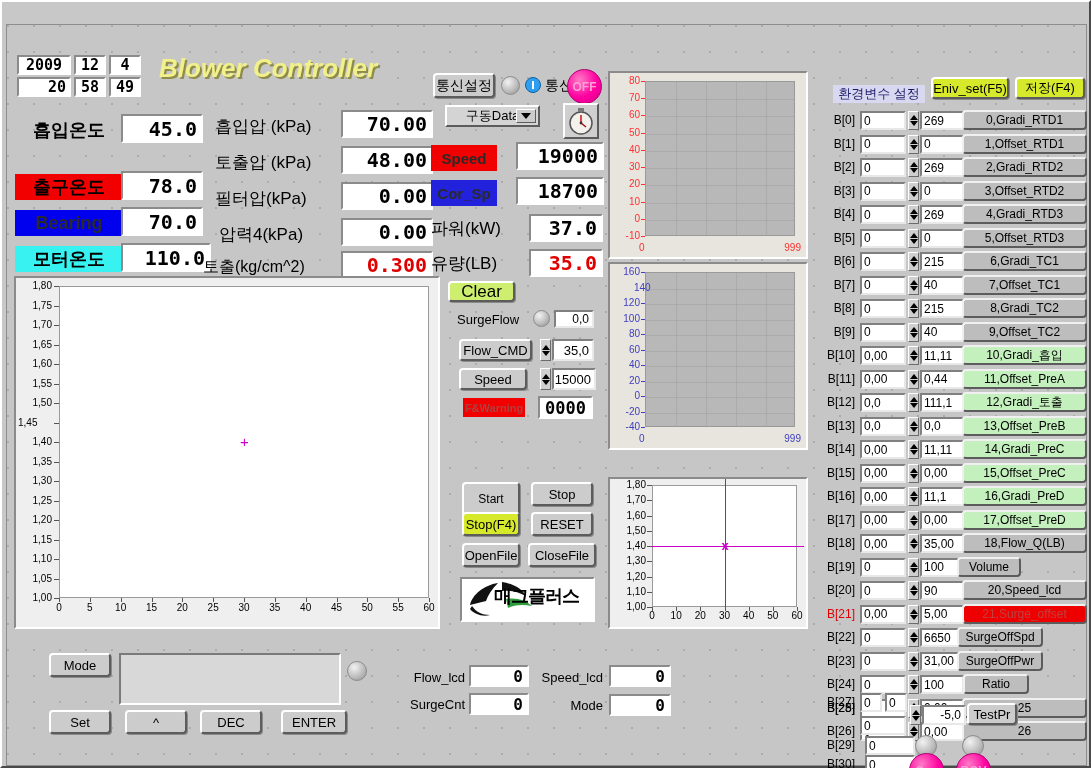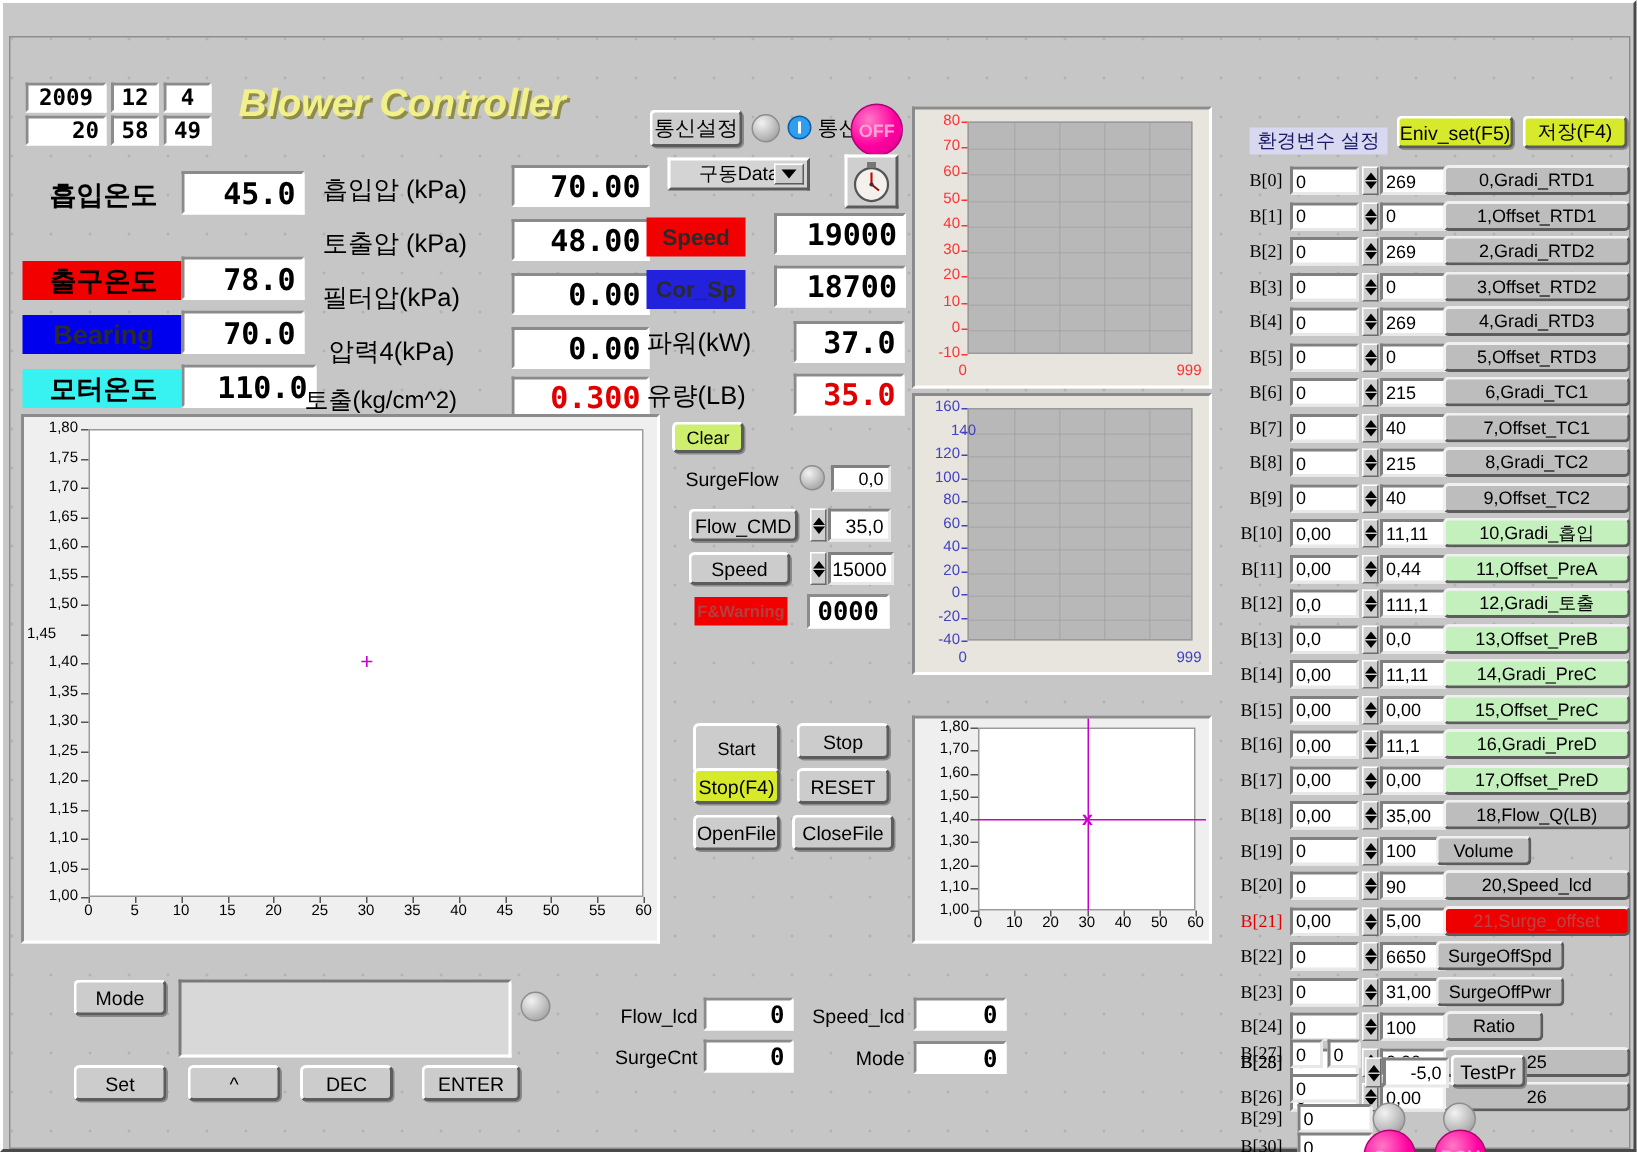--- a/index.html
+++ b/index.html
@@ -113,21 +113,21 @@
   }
   .plot { position:absolute; background:#b8b8b8; border:1px solid #9a9a9a; }
   .plot.white { background:#ffffff; }
   .gridline { position:absolute; background:#9e9e9e; }
   .tick { position:absolute; font-size:10px; font-family:"Liberation Sans", sans-serif;
           white-space:nowrap; }
   .tickmark { position:absolute; background:#555; }
   .xhair { position:absolute; background:#cc00cc; }
   
   .rowlabel { position:absolute; font-size:12px; color:#000; text-align:right;
-              font-family:Liberation Serif, serif; }
+              font-family:Liberation Sans, sans-serif; }
   .rowlabel.red { color:#e00000; }
   .namebtn {
     position:absolute;
     background:#bdbdbd;
     border:2px solid #f0f0f0;
     border-right-color:#5c5c5c; border-bottom-color:#5c5c5c;
     border-radius:4px;
     font-size:12px; color:#000;
     display:flex; align-items:center; justify-content:center;
     cursor:pointer;
@@ -322,21 +322,21 @@
           <div class="tickmark" style="left:351.33333333333337px;top:320px;width:1px;height:4px;"></div>
           <div class="tick" style="left:373.16666666666663px;top:324px;width:18px;text-align:center;color:#000;">55</div>
           <div class="tickmark" style="left:382.16666666666663px;top:320px;width:1px;height:4px;"></div>
           <div class="tick" style="left:404px;top:324px;width:18px;text-align:center;color:#000;">60</div>
           <div class="tickmark" style="left:413px;top:320px;width:1px;height:4px;"></div>
         </div>
 
       <div style="position: absolute; left: 222px; top: 157px; width: 13px; height: 13px; color: rgb(204, 0, 204); font-size: 15px; line-height: 13px; text-align: center;">+</div>
     </div>
 
-    <div class="btn" style="left:441px;top:256px;width:48px;height:21px;background:#cdee6e;font-size:12px">Clear</div>
+    <div class="btn" style="left:441px;top:256px;width:67px;height:21px;background:#cdee6e;font-size:17px">Clear</div>
 
     <div class="lbl" style="left:450px;top:285px;width:72px;height:18px;font-size:13px">SurgeFlow</div>
     <div class="led" style="left:526px;top:285px;width:17px;height:17px;"></div>
     <div class="tbox r" style="left:547px;top:285px;width:40px;height:18px;font-size:12px">0,0</div>
 
     <div class="btn" style="left:452px;top:314px;width:73px;height:22px;font-size:13px">Flow_CMD</div>
     <div class="spin" style="left:533px;top:314px;height:22px;">
         <span class="ar up"></span>
         <span class="ar dn"></span>
       </div>
@@ -352,20 +352,29 @@
     <div class="tag" style="left:456px;top:373px;width:62px;height:19px;background:#f20000;font-size:11px;color:#b04040">F&amp;Warning</div>
     <div class="lcd" style="left:531px;top:371px;width:55px;height:23px;font-size:17px;justify-content:center;padding-right:0">0000</div>
 
     <div class="btn" style="left:455px;top:457px;width:58px;height:34px;font-size:12px">Start</div>
     <div class="btn" style="left:524px;top:457px;width:62px;height:24px;font-size:13px">Stop</div>
     <div class="btn yellowbtn" style="left:455px;top:487px;width:58px;height:24px;font-size:13px">Stop(F4)</div>
     <div class="btn" style="left:524px;top:487px;width:62px;height:24px;font-size:13px">RESET</div>
     <div class="btn" style="left:455px;top:518px;width:58px;height:24px;font-size:13px">OpenFile</div>
     <div class="btn" style="left:521px;top:518px;width:68px;height:24px;font-size:13px">CloseFile</div>
 
+    <div class="logo" style="left:453px;top:552px;width:135px;height:45px;">
+      <svg width="131" height="41" viewBox="0 0 131 41" style="position:absolute;left:0;top:0">
+        <path d="M8 26 C10 16, 22 6, 36 4 C30 10, 26 16, 24 22 Z" fill="#111"></path>
+        <path d="M40 3 C52 5, 60 10, 64 17 C56 13, 48 11, 40 12 Z" fill="#111"></path>
+        <path d="M44 20 C54 18, 64 21, 70 27 C60 25, 52 26, 46 29 Z" fill="#2e9e3a"></path>
+        <path d="M10 27 C14 33, 20 36, 28 36 C20 38, 12 35, 8 30 Z" fill="#111"></path>
+      </svg>
+      <div style="position:absolute;left:32px;top:10px;width:98px;font-size:18px;font-weight:bold;color:#000;line-height:15px;letter-spacing:-1px;">매그플러스</div>
+    </div>
 
     <div class="graphbox" style="left:601px;top:46px;width:200px;height:188px;">
       <div class="plot" style="left:35px;top:8px;width:150px;height:155px;">
           <div class="gridline" style="left:0;top:137.77777777777777px;width:100%;height:1px;opacity:.5;"></div>
           <div class="gridline" style="left:0;top:120.55555555555554px;width:100%;height:1px;opacity:.5;"></div>
           <div class="gridline" style="left:0;top:103.33333333333334px;width:100%;height:1px;opacity:.5;"></div>
           <div class="gridline" style="left:0;top:86.11111111111111px;width:100%;height:1px;opacity:.5;"></div>
           <div class="gridline" style="left:0;top:68.88888888888889px;width:100%;height:1px;opacity:.5;"></div>
           <div class="gridline" style="left:0;top:51.66666666666667px;width:100%;height:1px;opacity:.5;"></div>
           <div class="gridline" style="left:0;top:34.44444444444444px;width:100%;height:1px;opacity:.5;"></div>

